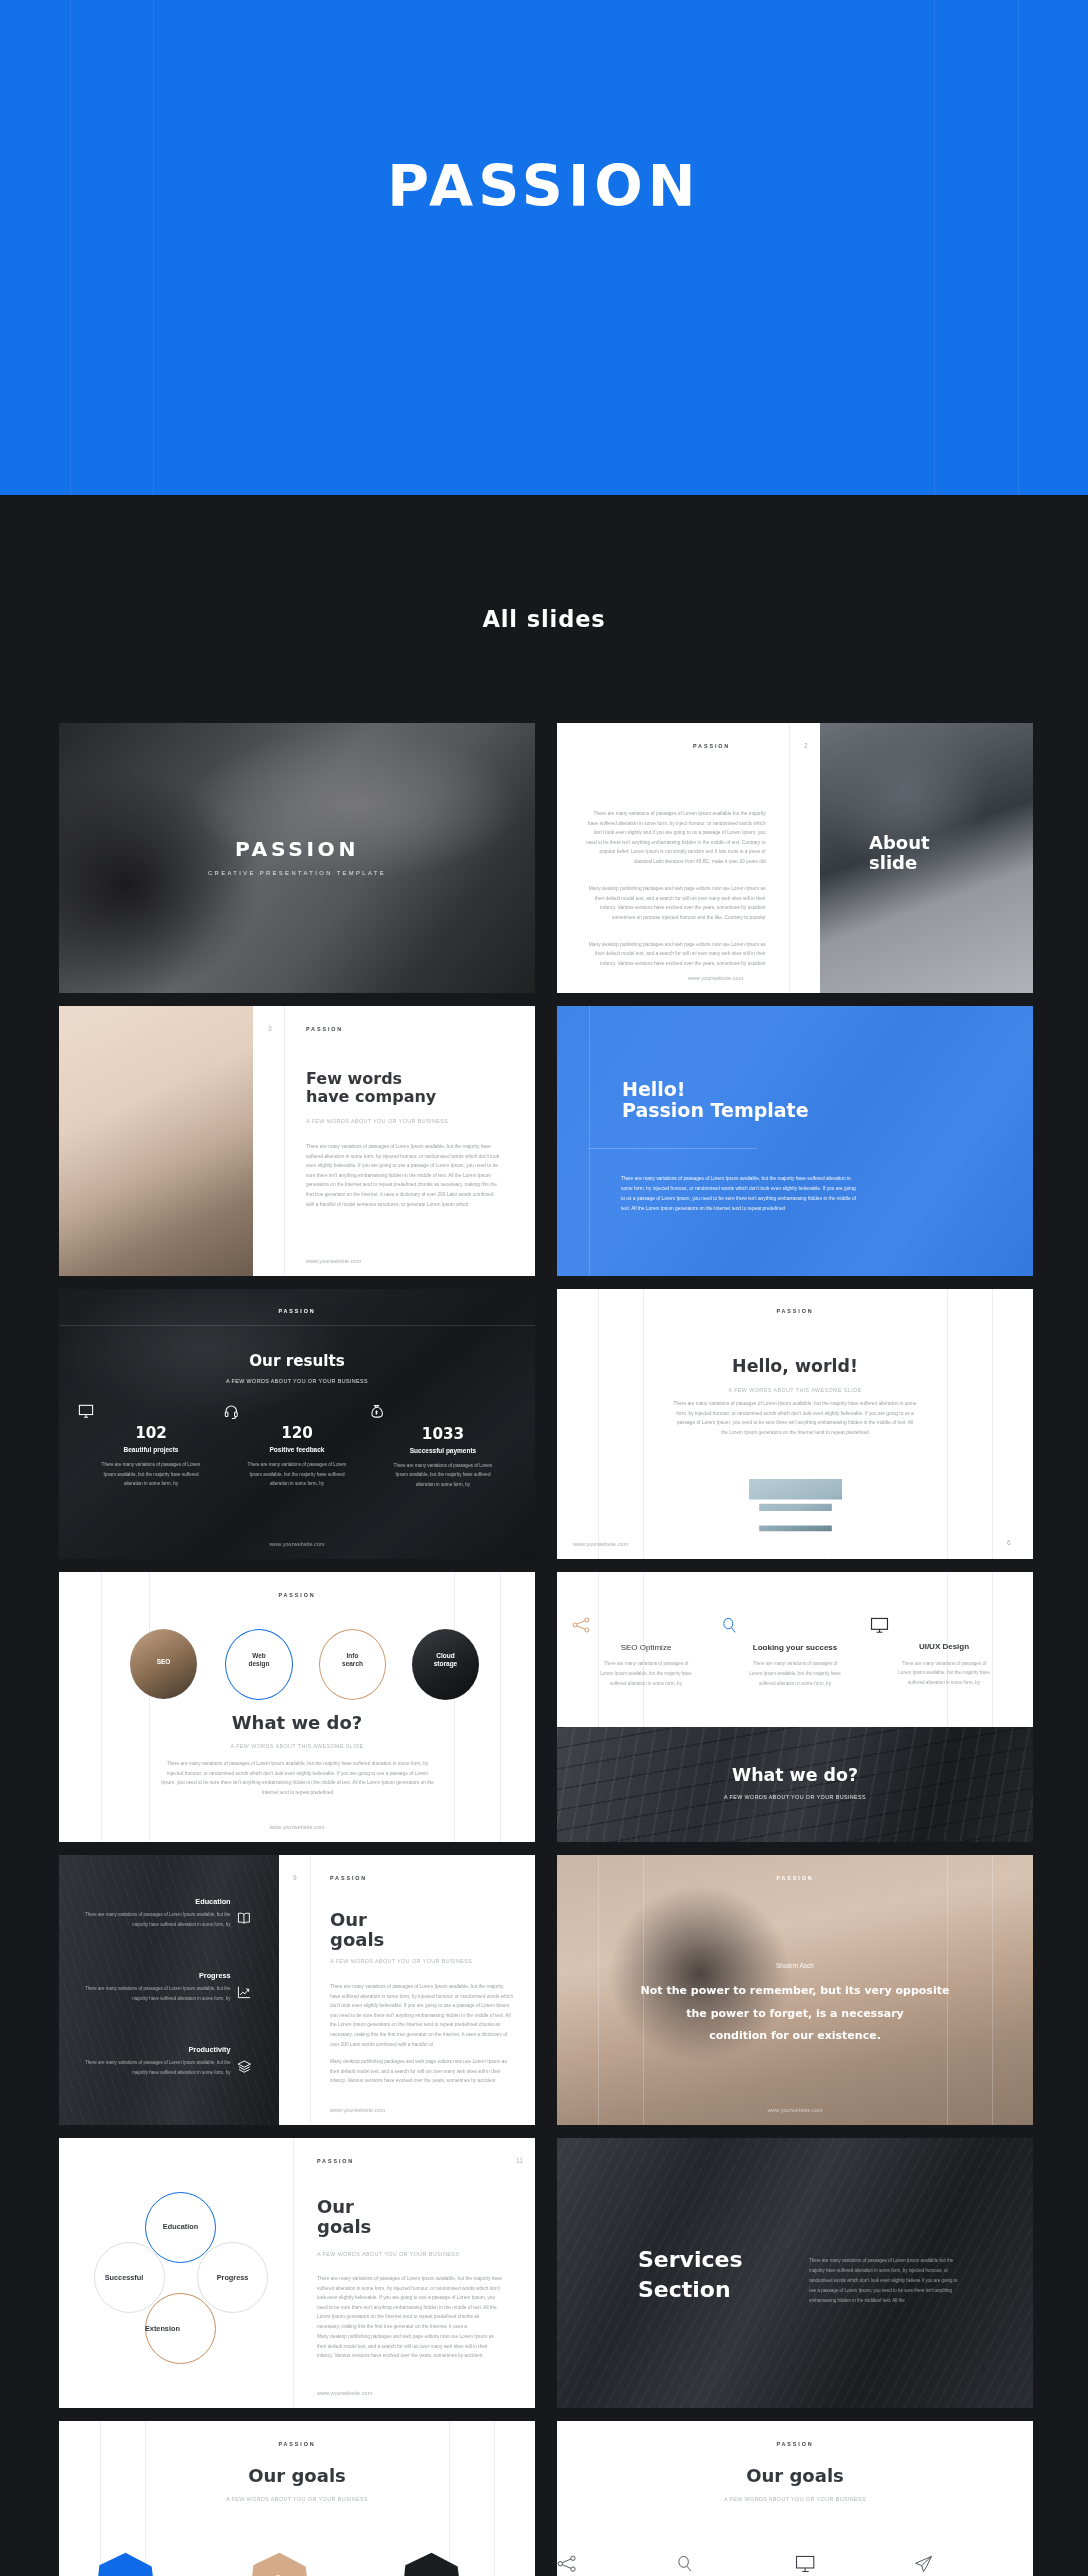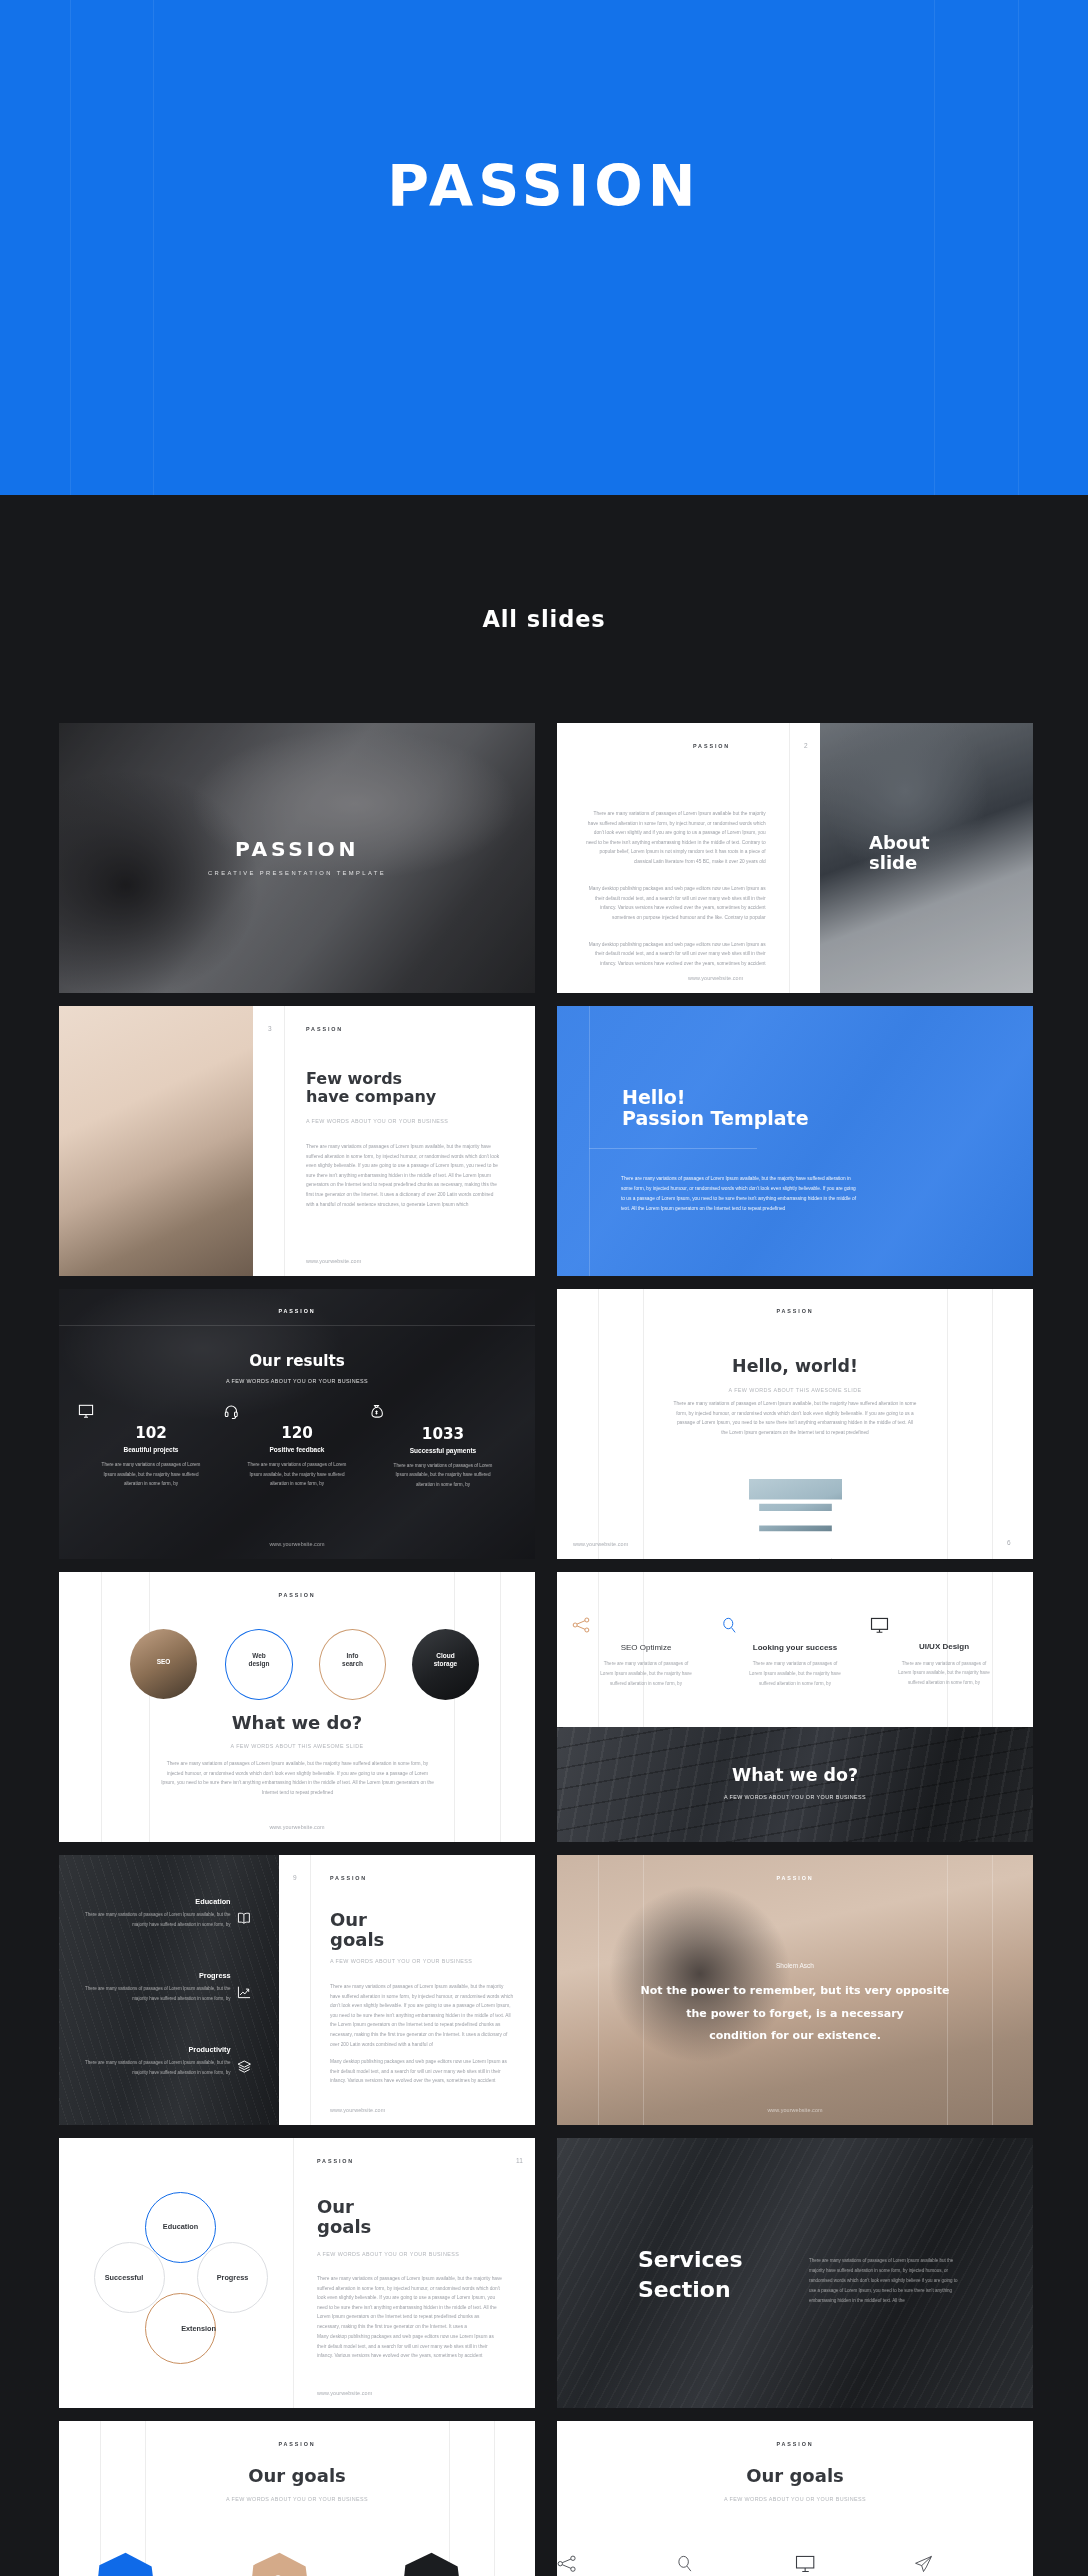--- a/index.html
+++ b/index.html
@@ -176,21 +176,21 @@
     </div>
     <div class="sub-caps" style="position:absolute;left:247px;top:112px">A FEW WORDS ABOUT YOU OR YOUR BUSINESS</div>
     <div class="body-txt" style="position:absolute;left:247px;top:136px;width:197px">There are many variations of passages of Lorem Ipsum available, but the majority have suffered alteration in some form, by injected humour, or randomised words which don't look even slightly believable. If you are going to use a passage of Lorem Ipsum, you need to be sure there isn't anything embarrassing hidden in the middle of text. All the Lorem Ipsum generators on the Internet tend to repeat predefined chunks as necessary, making this the first true generator on the Internet. It uses a dictionary of over 200 Latin words combined with a handful of model sentence structures, to generate Lorem Ipsum which</div>
     <div class="weburl" style="left:247px;top:252px">www.yourwebsite.com</div>
   </div>
 
   <div class="slide onimg">
     <div class="ph img-room-blue" style="inset:0"></div>
     <div class="vline" style="left:32px;background:rgba(255,255,255,.18)"></div>
     <div style="position:absolute;left:32px;right:276px;top:142px;height:0.7px;background:rgba(255,255,255,.22)"></div>
-    <div class="h-big" style="position:absolute;left:65px;top:81px;font-size:19px;color:#fff">
+    <div class="h-big" style="position:absolute;left:65px;top:73px;font-size:19px;color:#fff">
       <span>Hello!</span><br><span>Passion Template</span>
     </div>
     <div style="position:absolute;left:64px;top:168px;width:238px;font-size:4.8px;line-height:2.1;color:rgba(255,255,255,.92)">There are many variations of passages of Lorem Ipsum available, but the majority have suffered alteration in some form, by injected humour, or randomised words which don't look even slightly believable. If you are going to us a passage of Lorem Ipsum, you need to be sure there isn't anything embarrassing hidden in the middle of text. All the Lorem Ipsum generators on the Internet tend to repeat predefined</div>
   </div>
 
   <div class="slide dark onimg">
     <div class="ph img-desk-dark" style="inset:0"></div>
     <div style="position:absolute;inset:0;background:rgba(18,19,22,.55)"></div>
     <div style="position:absolute;left:0;right:0;top:36px;height:0.7px;background:rgba(255,255,255,.13)"></div>
     <div class="brand" style="left:0;right:0;top:19px;text-align:center">PASSION</div>
@@ -422,21 +422,21 @@
     <div class="circ" style="left:86px;top:54px;width:71px;height:71px;border:1.9px solid #0f6ae8"></div>
     <div style="position:absolute;left:86px;top:84px;width:71px;text-align:center;font-size:7.3px;font-weight:700;color:#35383d">Education</div>
 
     <div class="circ" style="left:35px;top:104px;width:71px;height:71px;border:1.2px solid #dcdee2"></div>
     <div style="position:absolute;left:35px;top:135px;width:60px;text-align:center;font-size:7.3px;font-weight:700;color:#35383d">Successful</div>
 
     <div class="circ" style="left:138px;top:104px;width:71px;height:71px;border:1.2px solid #dcdee2"></div>
     <div style="position:absolute;left:138px;top:135px;width:71px;text-align:center;font-size:7.3px;font-weight:700;color:#35383d">Progress</div>
 
     <div class="circ" style="left:86px;top:155px;width:71px;height:71px;border:1.3px solid #c98f5f"></div>
-    <div style="position:absolute;left:86px;top:186px;width:71px;text-align:right;font-size:7.3px;font-weight:700;color:#35383d">Extension</div>
+    <div style="position:absolute;left:86px;top:186px;width:71px;text-align:left;font-size:7.3px;font-weight:700;color:#35383d">Extension</div>
 
     <div class="h-big" style="position:absolute;left:258px;top:59px;font-size:18px;color:#35383d">
       <span>Our</span><br><span>goals</span>
     </div>
     <div class="sub-caps" style="position:absolute;left:258px;top:113px">A FEW WORDS ABOUT YOU OR YOUR BUSINESS</div>
     <div class="body-txt" style="position:absolute;left:258px;top:136px;width:186px">There are many variations of passages of Lorem Ipsum available, but the majority have suffered alteration in some form, by injected humour, or randomised words which don't look even slightly believable. If you are going to use a passage of Lorem Ipsum, you need to be sure there isn't anything embarrassing hidden in the middle of text. All the Lorem Ipsum generators on the Internet tend to repeat predefined chunks as necessary, making this the first true generator on the Internet. It uses a</div>
     <div class="body-txt" style="position:absolute;left:258px;top:194px;width:186px">Many desktop publishing packages and web page editors now use Lorem Ipsum as their default model text, and a search for will uni over many web sites still in their infancy. Various versions have evolved over the years, sometimes by accident</div>
     <div class="weburl" style="left:258px;top:252px">www.yourwebsite.com</div>
   </div>
 

